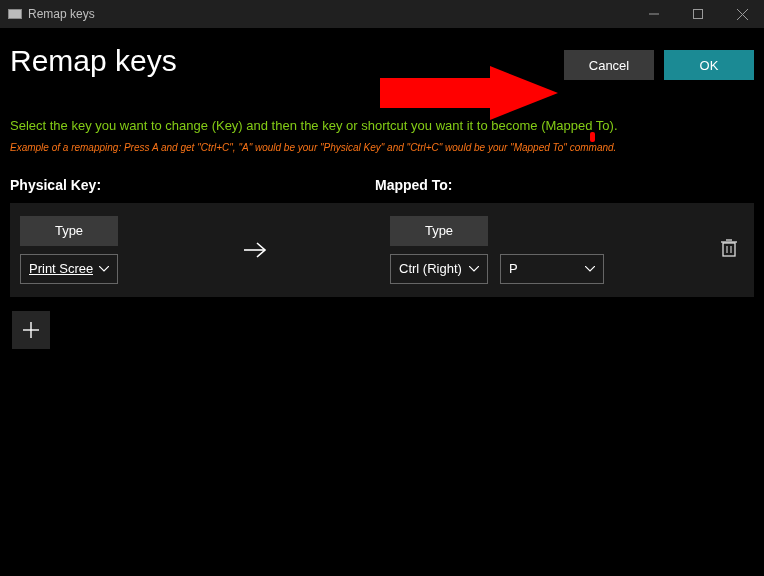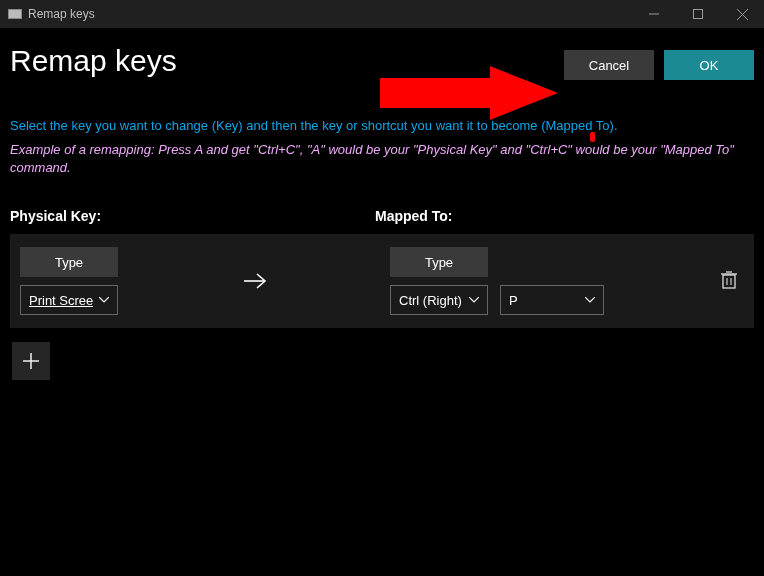--- a/index.html
+++ b/index.html
@@ -75,27 +75,27 @@
     border: none;
     cursor: pointer;
     color: #fff;
   }
   .btn-primary { background: #1b8a94; }
   .btn-secondary { background: #3a3a3a; }
 
   .instructions {
     font-size: 13px;
     margin-bottom: 8px;
-    color: #0ea5e9;
+    color: #84cc16;
   }
   .example {
-    font-size: 13px;
+    font-size: 10px;
     font-style: italic;
-    color: #f0abfc;
-    margin-bottom: 32px;
+    color: #f97316;
+    margin-bottom: 22px;
     line-height: 1.35;
   }
 
   .col-headers {
     display: flex;
     font-weight: 700;
     font-size: 14px;
     margin-bottom: 10px;
   }
   .col-phys { width: 365px; }

